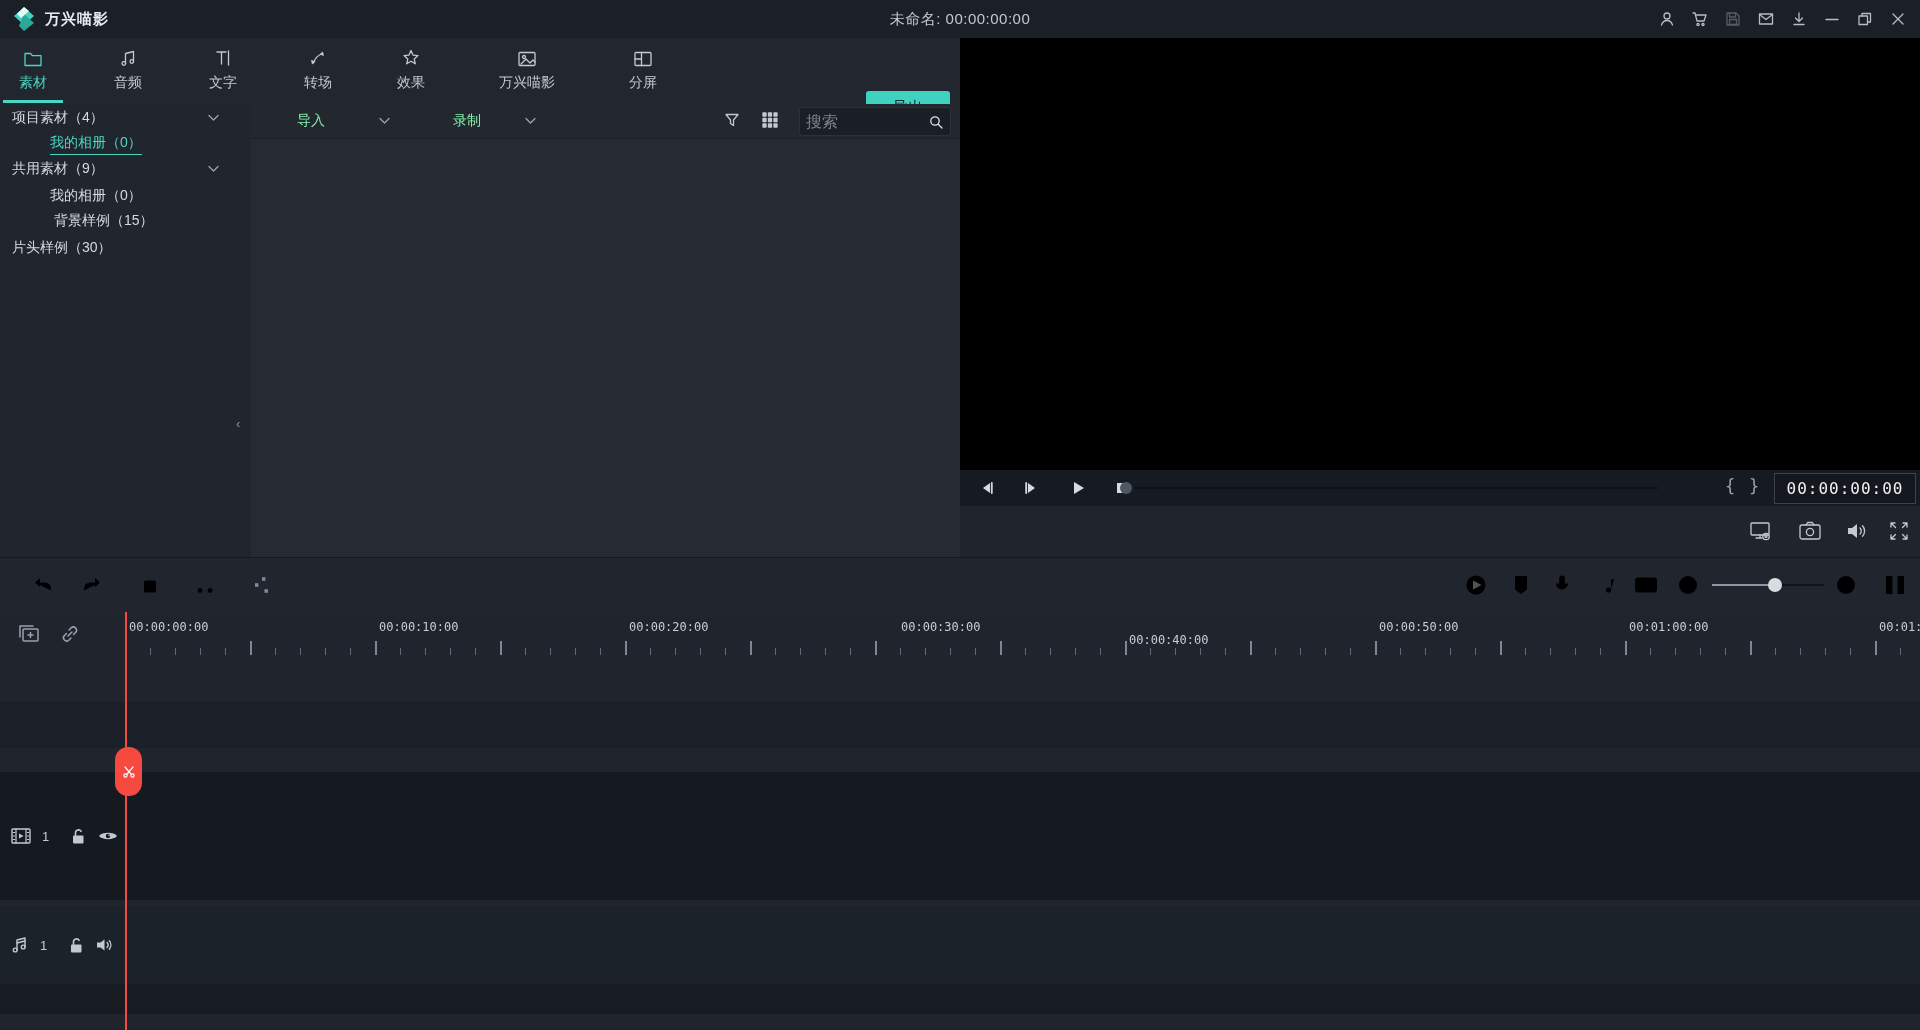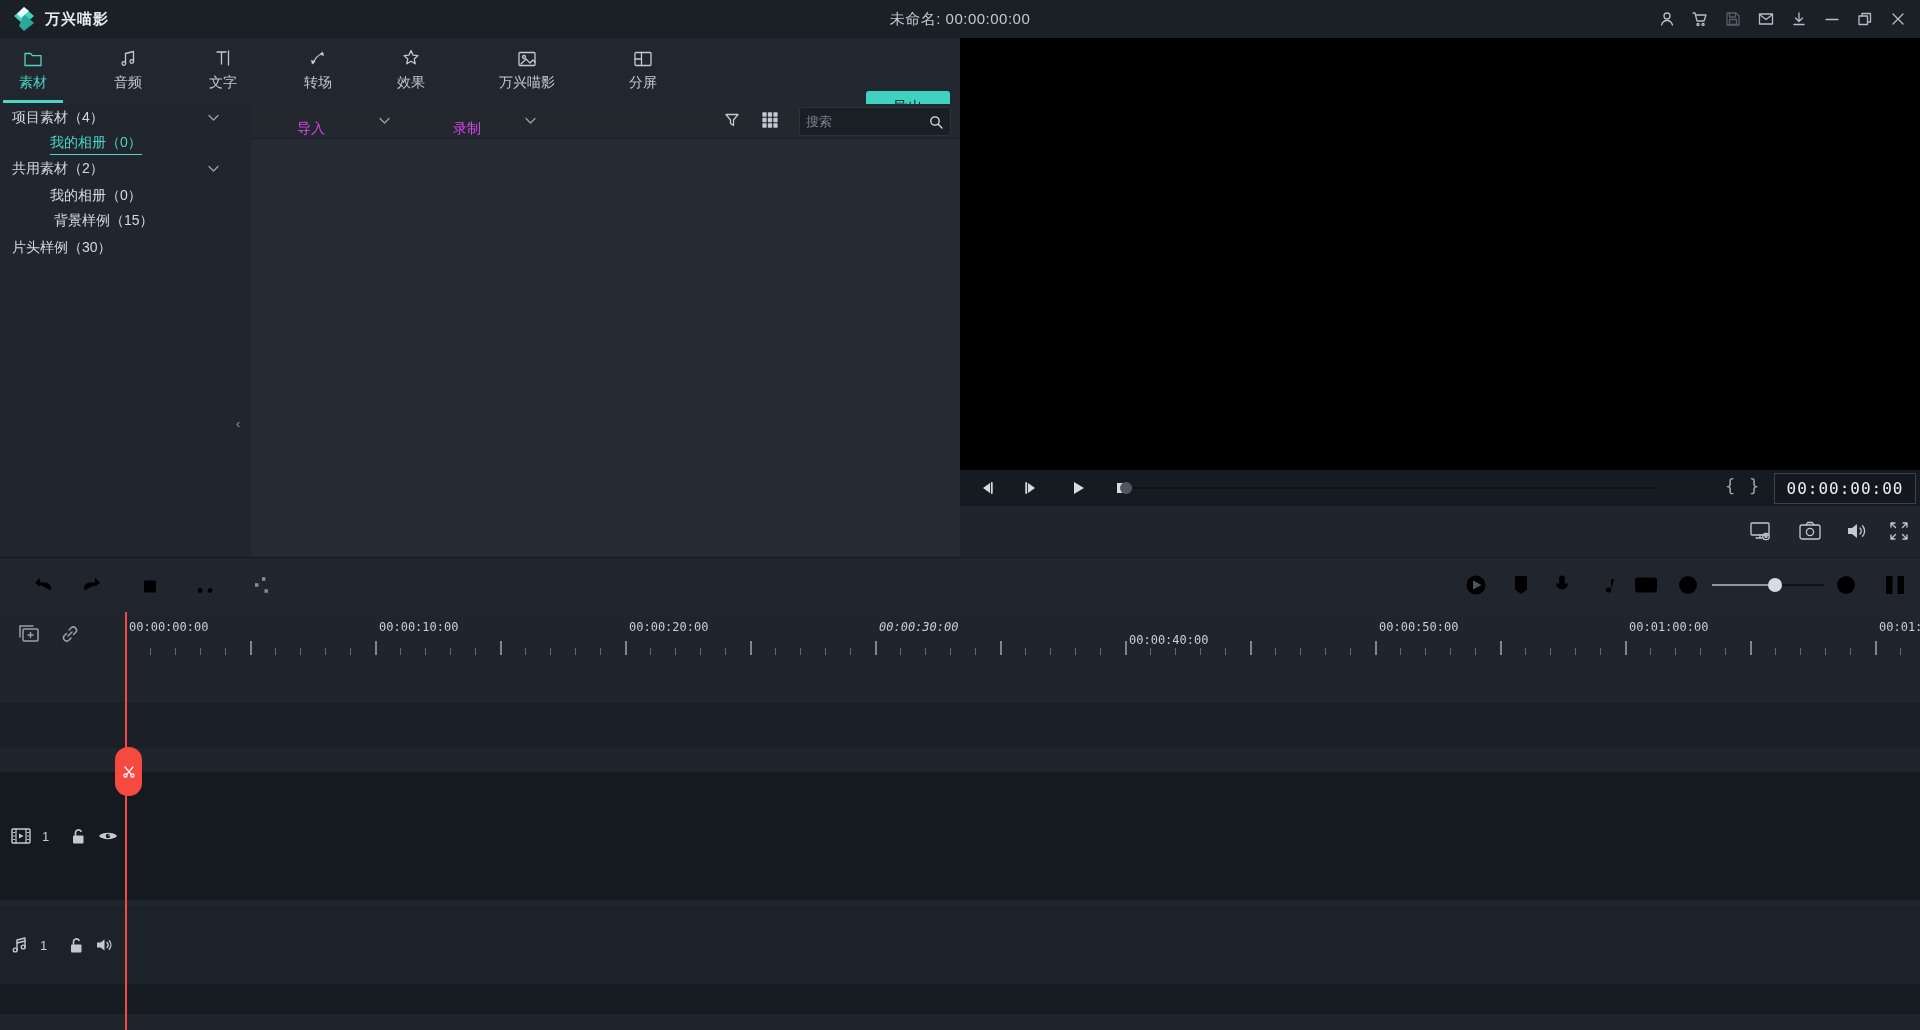--- a/index.html
+++ b/index.html
@@ -31,27 +31,27 @@
   #leftpanel{left:0;top:104px;width:251px;height:453px;background:#21262e;border-right:1px solid #191e25;}
   .treerow{position:absolute;left:0;width:251px;height:26px;display:flex;align-items:center;font-size:14px;color:#d5dae0;}
   .treerow .lbl{white-space:nowrap;}
   .treerow.sel .lbl{color:#4bd5c3;border-bottom:1px solid #4bd5c3;padding-bottom:2px;}
   .treerow .chev{position:absolute;right:32px;color:#9aa2ab;}
   #folderops{left:14px;top:512px;display:flex;gap:14px;color:#b9bfc7;}
   #collapse{left:236px;top:312px;color:#8a919b;font-size:13px;}
   
   #mediapanel{left:251px;top:104px;width:709px;height:453px;background:#262b33;}
   #mediatoolbar{left:0;top:0;width:709px;height:34px;background:#23282f;border-bottom:1px solid #1b2027;}
-  .ddlabel{position:absolute;top:0;height:34px;display:flex;align-items:center;font-size:14px;color:#d946ef;gap:52px;margin-top:8px;}
+  .ddlabel{position:absolute;top:0;height:34px;display:flex;align-items:center;font-size:14px;color:#86efac;gap:52px;}
   .ddchev{position:absolute;top:13px;color:#9aa2ab;}
   #filtericon{left:472px;top:7px;color:#c3c9d1;}
   #gridicon{left:510px;top:7px;color:#c3c9d1;}
   #searchbox{left:548px;top:3px;width:150px;height:27px;background:#1a1f26;border:1px solid #2c323b;
              border-radius:3px;display:flex;align-items:center;}
-  #searchbox input{flex:1;background:transparent;border:none;outline:none;color:#cfd5dc;font-size:13px;
+  #searchbox input{flex:1;background:transparent;border:none;outline:none;color:#cfd5dc;font-size:16px;
                    padding:0 6px;font-family:inherit;width:110px;}
   #searchbox input::placeholder{color:#7b838d;}
   #searchbox .mag{color:#dfe3e8;margin-right:6px;}
   #emptystate{left:0;top:120px;width:709px;display:flex;flex-direction:column;align-items:center;gap:26px;}
   #emptystate .txt{color:#41d3c2;font-size:15px;}
   
   #preview{left:960px;top:38px;width:960px;height:432px;background:#000;}
   #controls{left:960px;top:470px;width:960px;height:36px;background:#161b22;}
   .pbtn{position:absolute;top:6px;width:24px;height:24px;display:flex;align-items:center;justify-content:center;color:#d7dbe0;}
   #progressdot{left:160px;top:12px;width:12px;height:12px;border-radius:50%;background:#4e5862;}
@@ -233,21 +233,21 @@
       <span class="chev ic">
         <svg width="11" height="8" viewBox="0 0 11 8">
             <path d="M1 1.5l4.5 4.5L10 1.5"></path>
           </svg>
         </span>
     </div>
     <div class="treerow sel" style="top:27px;">
       <span class="lbl" style="margin-left:50px;">我的相册（0）</span>
     </div>
     <div class="treerow" style="top:52px;">
-      <span class="lbl" style="margin-left:12px;">共用素材（2）</span>
+      <span class="lbl" style="margin-left:12px;">共用素材（9）</span>
       <span class="chev ic">
         <svg width="11" height="8" viewBox="0 0 11 8">
             <path d="M1 1.5l4.5 4.5L10 1.5"></path>
           </svg>
         </span>
     </div>
     <div class="treerow" style="top:79px;">
       <span class="lbl" style="margin-left:50px;">我的相册（0）</span>
     </div>
     <div class="treerow" style="top:104px;margin-left:42px;">
@@ -519,21 +519,21 @@
         <div class="tick" style="left: 525px;"></div>
         <div class="tick" style="left: 550px;"></div>
         <div class="tick" style="left: 575px;"></div>
         <div class="tick" style="left: 600px;"></div>
         <div class="tick major" style="left: 625px;"></div>
         <div class="tick" style="left: 650px;"></div>
         <div class="tick" style="left: 675px;"></div>
         <div class="tick" style="left: 700px;"></div>
         <div class="tick" style="left: 725px;"></div>
         <div class="tick major" style="left: 750px;"></div>
-        <div class="rlabel" style="left: 754px; font-style: italic;">00:00:30:00</div>
+        <div class="rlabel" style="left: 776px;">00:00:30:00</div>
         <div class="tick" style="left: 775px;"></div>
         <div class="tick" style="left: 800px;"></div>
         <div class="tick" style="left: 825px;"></div>
         <div class="tick" style="left: 850px;"></div>
         <div class="tick major" style="left: 875px;"></div>
         <div class="tick" style="left: 900px;"></div>
         <div class="tick" style="left: 925px;"></div>
         <div class="tick" style="left: 950px;"></div>
         <div class="tick" style="left: 975px;"></div>
         <div class="tick major" style="left: 1000px;"></div>

